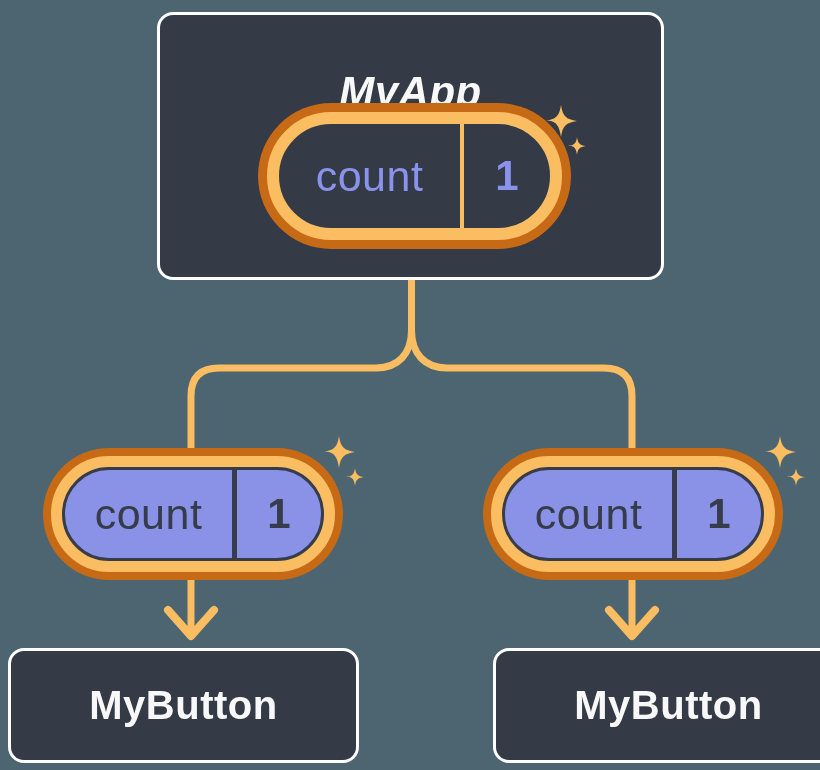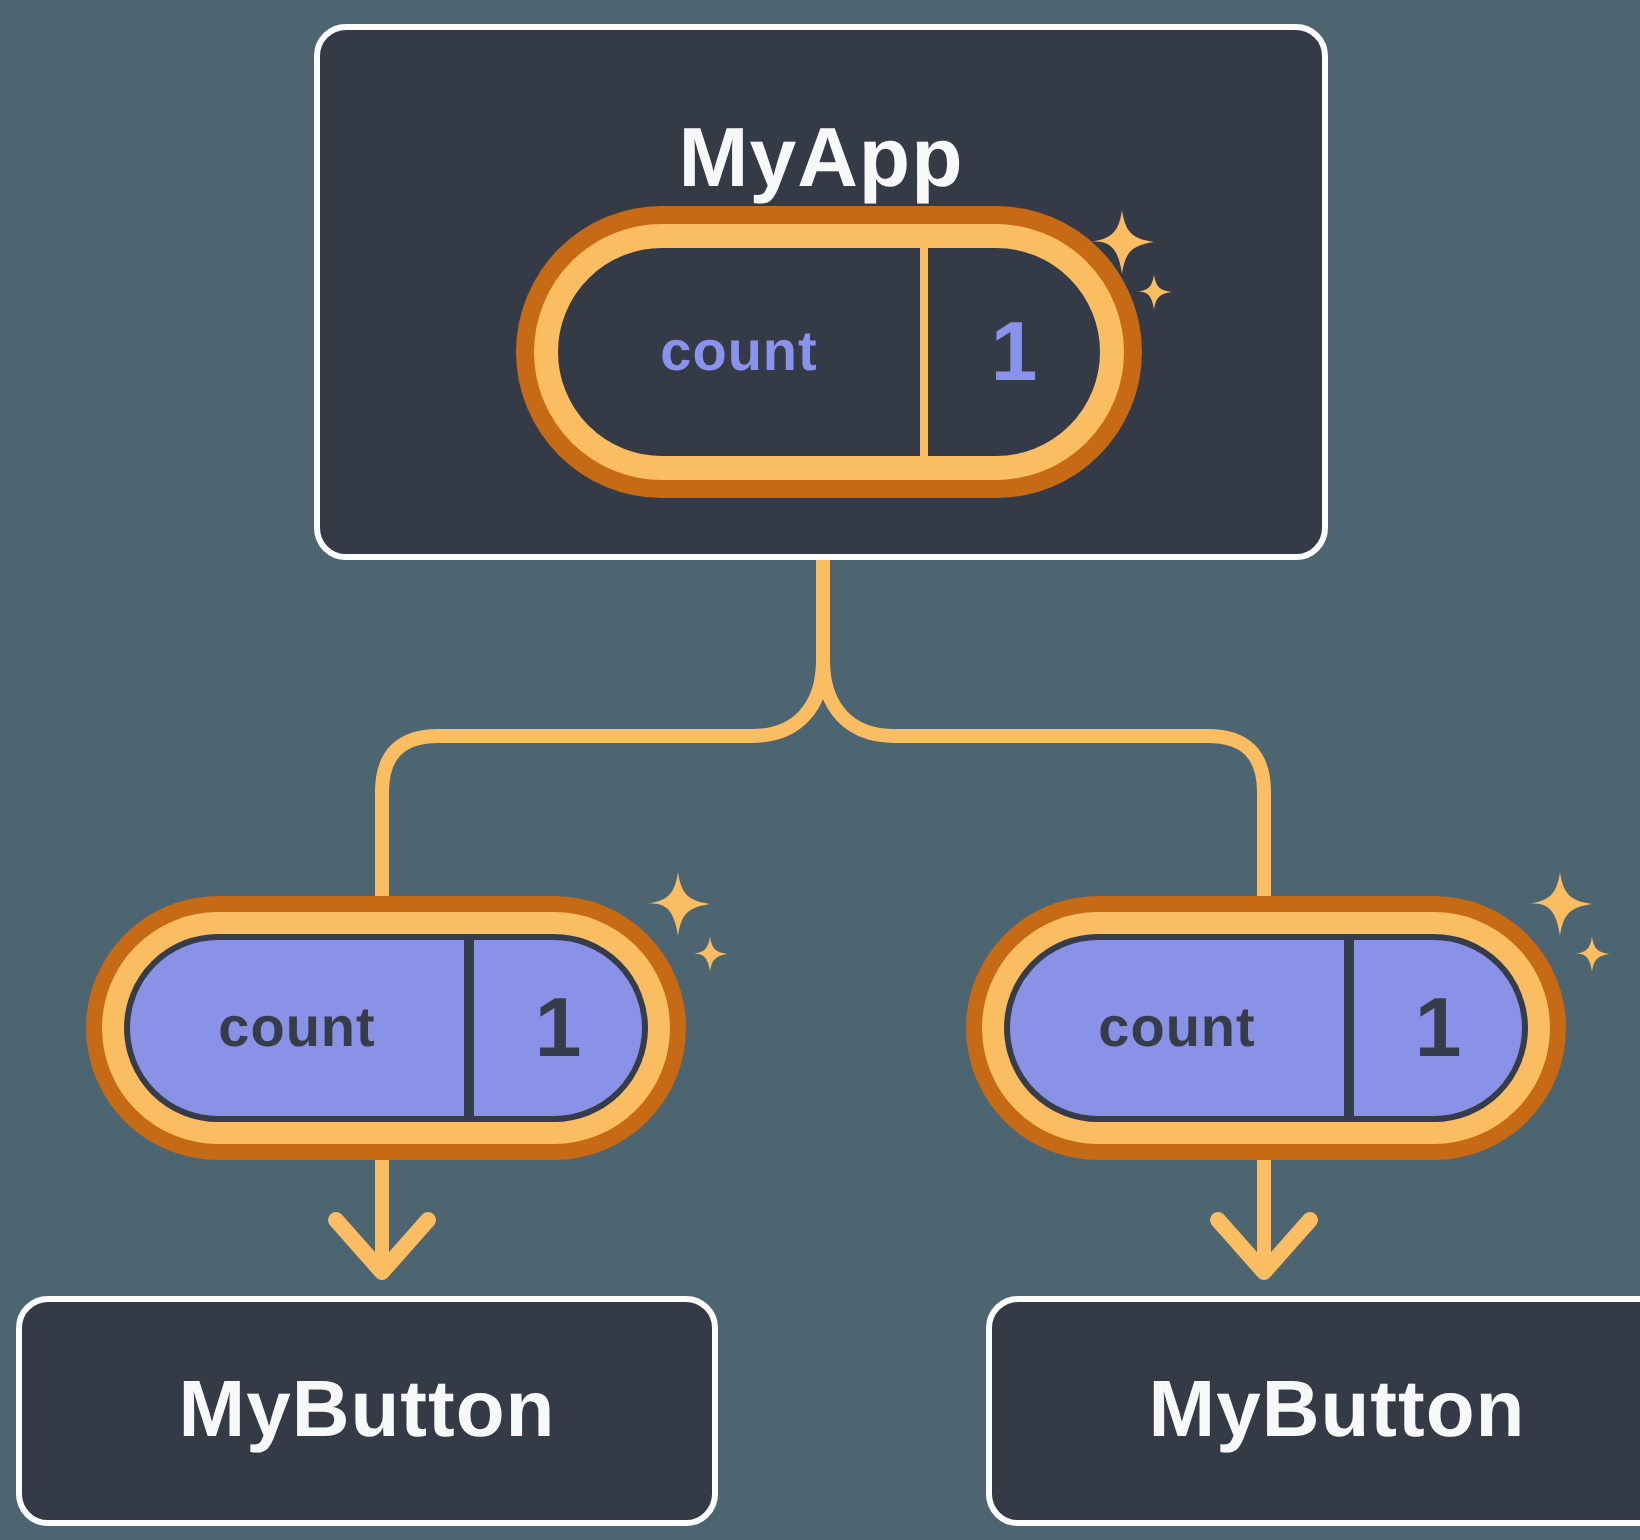--- a/index.html
+++ b/index.html
@@ -11,21 +11,21 @@
   .connectors{position:absolute;left:0;top:0;z-index:1;}
   .node{
     position:absolute;background:#343A46;border:3px solid #FFFFFF;
     border-radius:16px;box-sizing:border-box;z-index:2;
   }
   .node-root{left:157px;top:12px;width:507px;height:268px;}
   .node-title{
     text-align:center;color:#F8F8F8;font-size:42px;font-weight:600;
     letter-spacing:0.5px;
   }
-  .node-root .node-title{margin-top:40px;}
+  .node-root .node-title{margin-top:53px;font-style:italic;}
   .node-leaf{width:351px;height:115px;top:648px;display:flex;align-items:center;justify-content:center;}
   .node-leaf-left{left:8px;}
   .node-leaf-right{left:493px;}
   .node-leaf .node-title{margin:0;font-size:40px;}
   .pill{
     position:absolute;box-sizing:border-box;border-radius:999px;z-index:3;
     border:12px solid #FABD62;box-shadow:0 0 0 9px #C76A15;
   }
   .pill-root{
     left:267px;top:112px;width:295px;height:128px;background:#343A46;
@@ -35,21 +35,21 @@
     box-shadow:0 0 0 8px #C76A15;background:#FABD62;
   }
   .pill-child-left{left:51px;}
   .pill-child-right{left:491px;}
   .pill-core{
     position:absolute;inset:0;border-radius:999px;display:flex;
     align-items:stretch;overflow:hidden;
   }
   .pill-child .pill-core{background:#8A92E8;border:3px solid #363C49;}
   .pill-cell{display:flex;align-items:center;justify-content:center;}
-  .pill-label{flex:1;font-size:28px;font-weight:700;letter-spacing:0.5px;}
+  .pill-label{flex:1;font-size:43px;font-weight:400;letter-spacing:0.5px;}
   .pill-value{width:86px;font-size:42px;font-weight:700;}
   .pill-child .pill-value{width:84px;}
   .pill-divider{width:4px;background:#FABD62;}
   .pill-child .pill-divider{width:5px;background:#363C49;}
   .pill-root .pill-label,.pill-root .pill-value{color:#8A93EC;}
   .pill-child .pill-label,.pill-child .pill-value{color:#363C49;}
   .sparkles{position:absolute;z-index:4;}
 </style>
 </head>
 <body>

